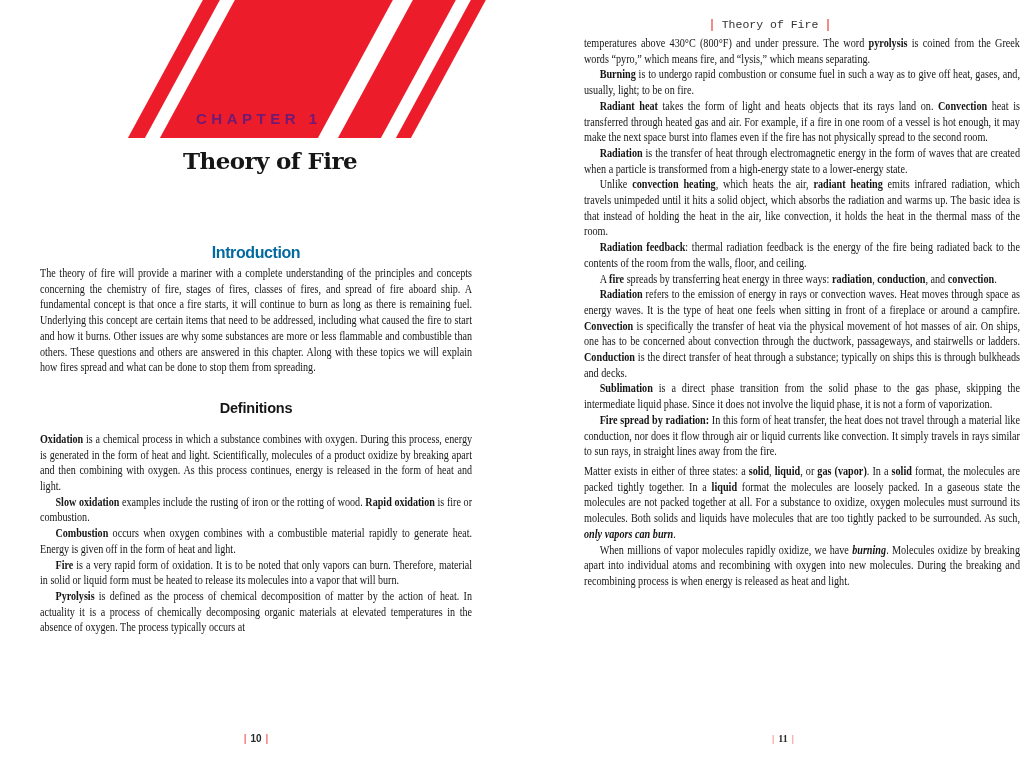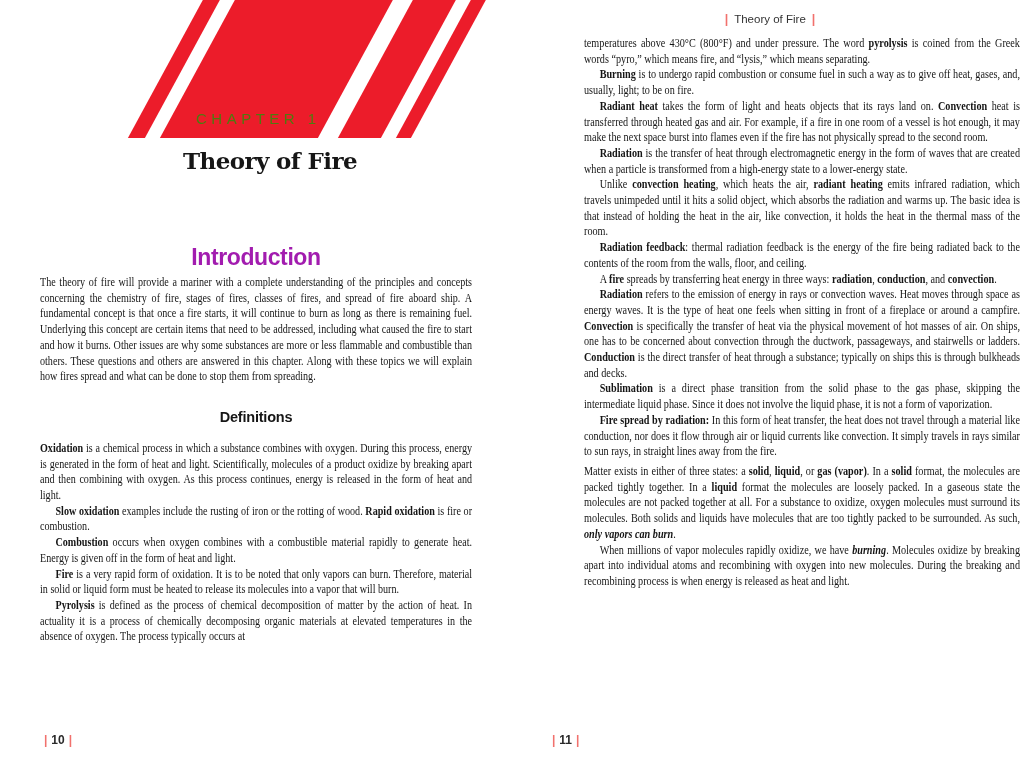--- a/index.html
+++ b/index.html
@@ -19,37 +19,37 @@
     display:flex;transform:skewX(-28.5deg);transform-origin:0 0;
   }
   .banner .seg{height:100%;}
   .seg.red{background:var(--accent);}
   .seg.gap{background:transparent;}
   .s1{width:17px;} .g1{width:15px;} .smain{width:158px;}
   .g2{width:20px;} .sband{width:43px;} .g3{width:15px;} .s2{width:15px;}
   .chapter-eyebrow{
     position:absolute;left:196px;top:110px;
     font-family:"Liberation Sans","DejaVu Sans",sans-serif;
-    font-weight:normal;font-size:15px;letter-spacing:4.5px;color:#4d7c0f;
+    font-weight:bold;font-size:15px;letter-spacing:4.5px;color:#701a75;
     white-space:nowrap;
   }
   .chapter-title{
     position:absolute;left:183px;top:147px;
     font-family:"DejaVu Serif","Liberation Serif",serif;
     font-weight:bold;font-size:23px;letter-spacing:-0.6px;color:#161616;
     white-space:nowrap;
   }
   
   .col{position:absolute;top:0;}
   .col-left{left:40px;width:432px;}
   .col-right{left:584px;width:436px;}
   .h1{
     font-family:"Liberation Sans","DejaVu Sans",sans-serif;
-    font-weight:bold;font-size:23px;letter-spacing:-0.4px;
-    text-align:center;margin:3px;color:#a21caf;
+    font-weight:bold;font-size:16px;letter-spacing:-0.4px;
+    text-align:center;margin:3px;color:#0369a1;
   }
   .h2{
     font-family:"Liberation Sans","DejaVu Sans",sans-serif;
     font-weight:bold;font-size:14.5px;letter-spacing:-0.2px;
     text-align:center;margin:16px;color:#161616;
   }
   .mt-intro{margin-top:244px;}
   .mt-sec{margin-top:29px;}
   .mt-sub{margin-top:24px;}
   .mt-sub2{margin-top:26px;}
@@ -57,31 +57,31 @@
   .col-right .squeeze{transform:scaleX(0.8226);}
   .para{
     margin:0;font-size:12.4px;line-height:15.7px;text-align:justify;
     color:var(--ink);
   }
   .para.indent{text-indent:19px;}
   .bold{font-weight:bold;}
   .italic{font-style:italic;}
   
   .running-header{
-    position:absolute;left:552px;top:12px;width:436px;text-align:center;
-    font-family:Liberation Sans, sans-serif;
+    position:absolute;left:552px;top:18px;width:436px;text-align:center;
+    font-family:Liberation Mono, monospace;
     font-size:11.5px;color:#333;white-space:nowrap;
   }
   .footer{
-    position:absolute;top:733px;
+    position:absolute;top:733px;text-align:center;
     font-family:"Liberation Sans","DejaVu Sans",sans-serif;
-    font-weight:bold;font-size:12px;color:#2a2a2a;
+    font-weight:bold;font-size:10px;color:#2a2a2a;
   }
   .footer-left{left:40px;width:432px;}
-  .footer-right{left:548px;width:436px;}
+  .footer-right{left:565px;width:436px;font-family:Liberation Serif, serif;}
   .pipe{color:var(--pipe);font-weight:bold;padding:0 4px;}
   .running-header .pipe{font-size:12.5px;padding:0 6px;}
 </style>
 </head>
 <body>
 
 <div class="banner">
   <div class="seg red s1"></div>
   <div class="seg gap g1"></div>
   <div class="seg red smain"></div>

